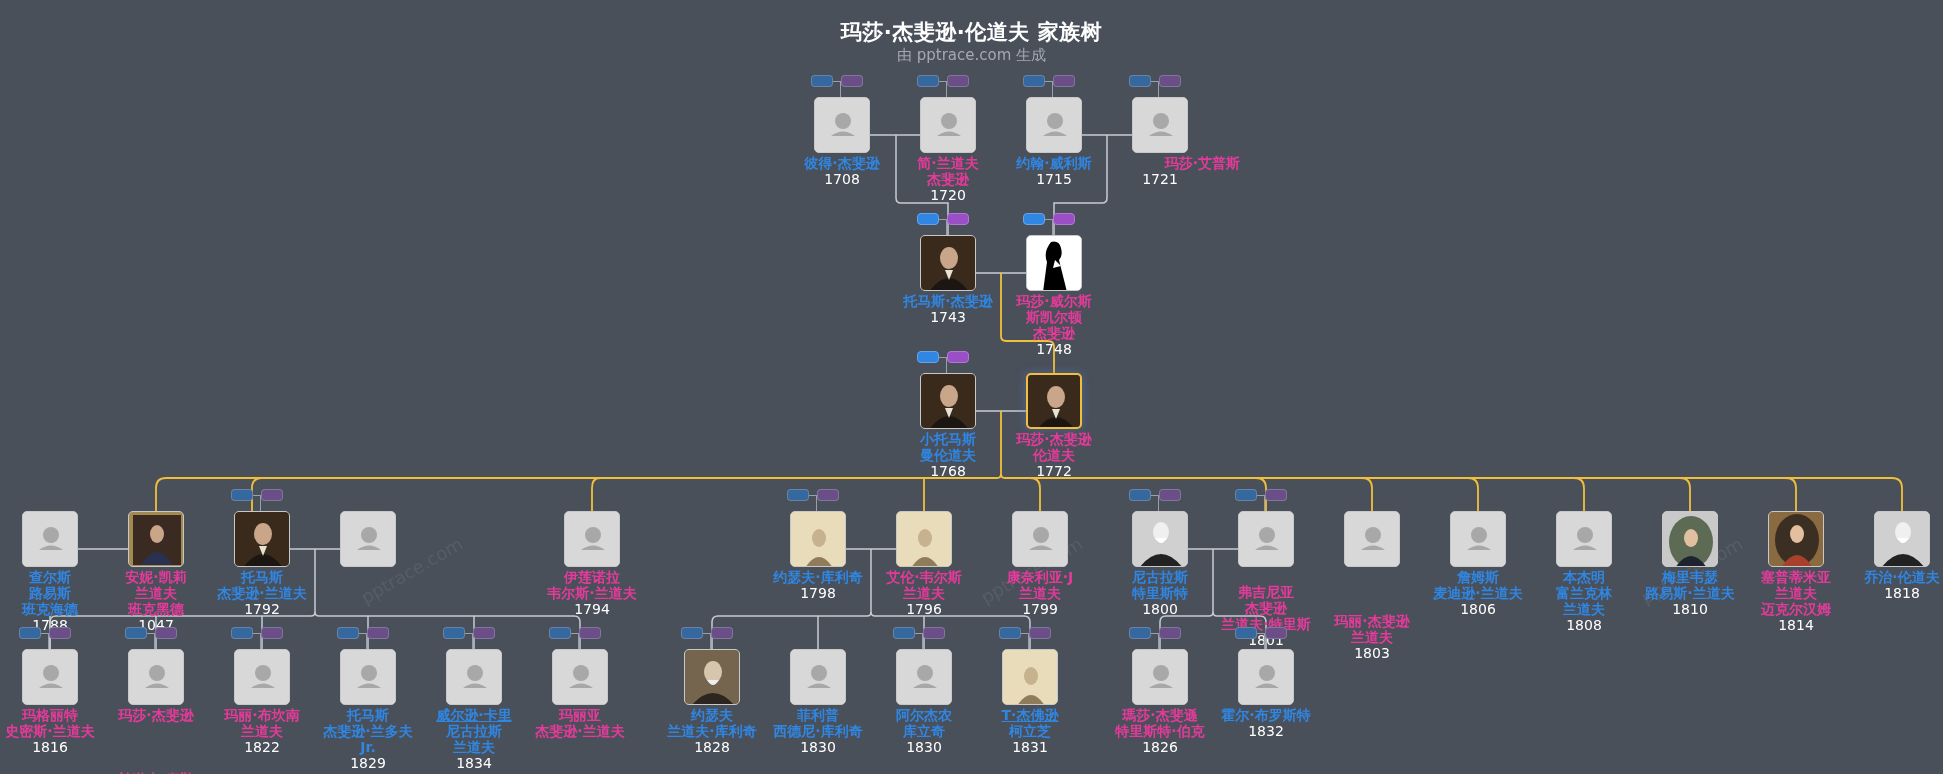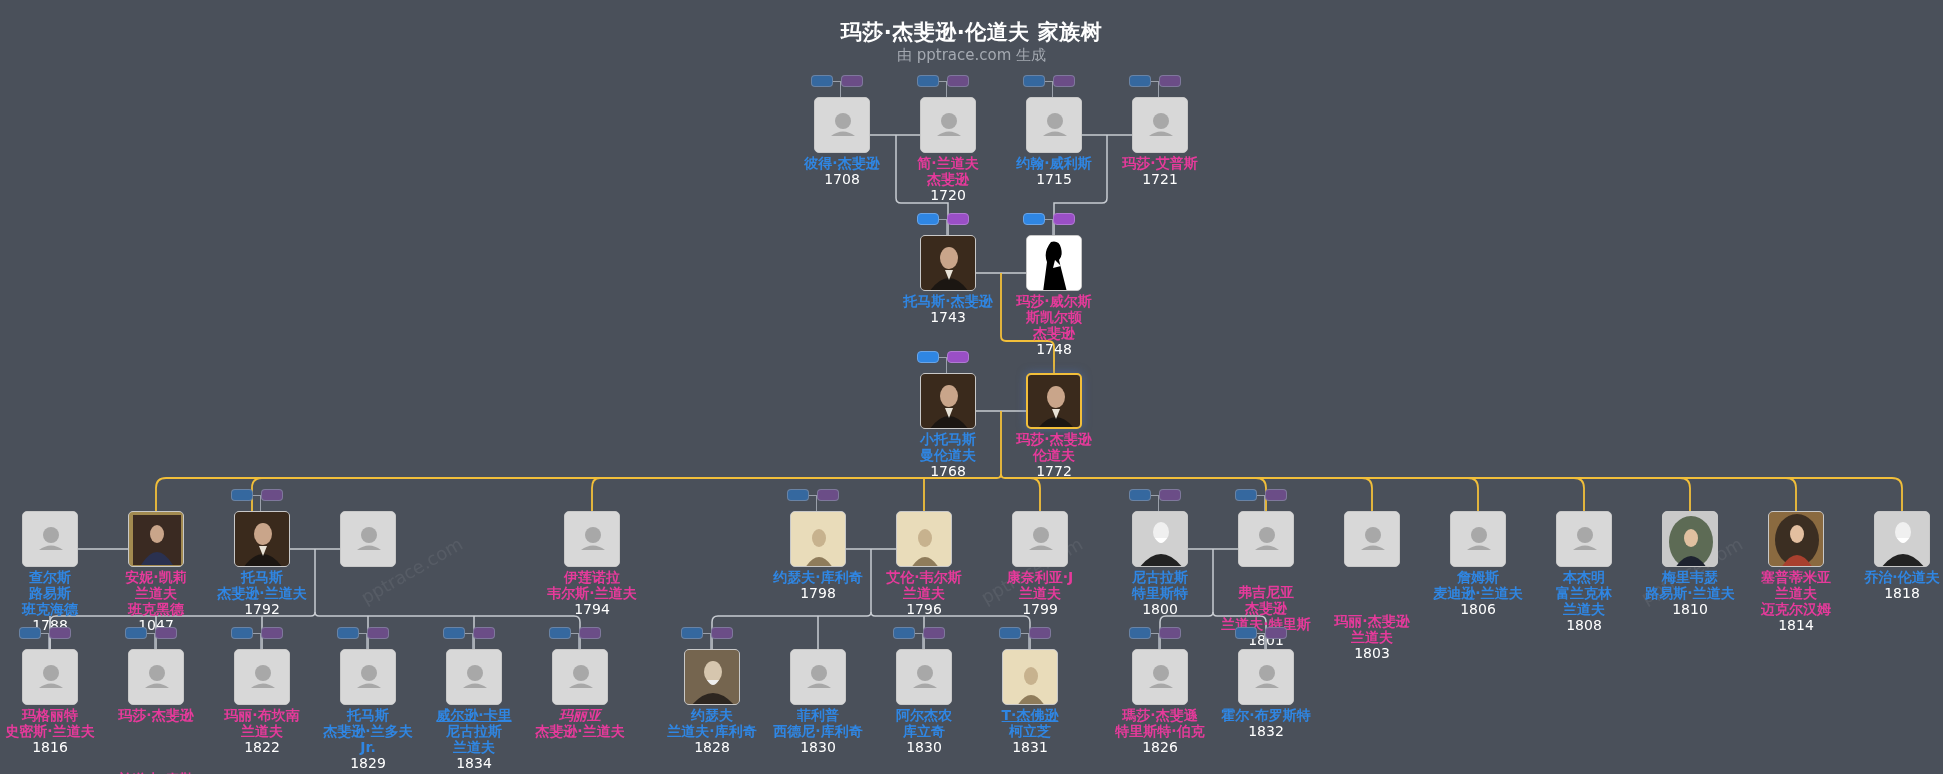--- a/index.html
+++ b/index.html
@@ -167,21 +167,21 @@
     </div>
     <div class="person" style="left: 1100px; top: 97px;">
       <div class="photo">
         <svg width="56" height="56" viewBox="0 0 56 56">
           <rect width="56" height="56" fill="#d8d8d8"></rect>
           <circle cx="28" cy="23" r="8" fill="#a8a8a8"></circle>
           <path d="M16 38 q12 -9 24 0 z" fill="#a8a8a8"></path>
         </svg>
       </div>
       <div class="pname f">
-        <span style="display: block;">玛莎·艾普斯</span>
+        <span style="display: block; text-align: right;">玛莎·艾普斯</span>
         <span class="pyear">1721</span>
       </div>
     </div>
     <div class="pillwrap" style="left: 1129px; top: 75px;">
       <div class="conn"></div>
       <div class="hconn"></div>
       <div class="pill b" style="left:0;top:0"></div>
       <div class="pill p" style="left:30px;top:0"></div>
     </div>
     <div class="person" style="left: 888px; top: 235px;">
@@ -620,21 +620,21 @@
     </div>
     <div class="person" style="left: 520px; top: 649px;">
       <div class="photo">
         <svg width="56" height="56" viewBox="0 0 56 56">
           <rect width="56" height="56" fill="#d8d8d8"></rect>
           <circle cx="28" cy="23" r="8" fill="#a8a8a8"></circle>
           <path d="M16 38 q12 -9 24 0 z" fill="#a8a8a8"></path>
         </svg>
       </div>
       <div class="pname f">
-        <span style="display: block; font-style: italic;">玛丽亚</span>
+        <span style="display: block;">玛丽亚</span>
         <span style="display: block;">杰斐逊·兰道夫</span>
       </div>
     </div>
     <div class="pillwrap" style="left: 549px; top: 627px;">
       <div class="conn"></div>
       <div class="hconn"></div>
       <div class="pill b" style="left:0;top:0"></div>
       <div class="pill p" style="left:30px;top:0"></div>
     </div>
     <div class="person" style="left: 652px; top: 649px;">

